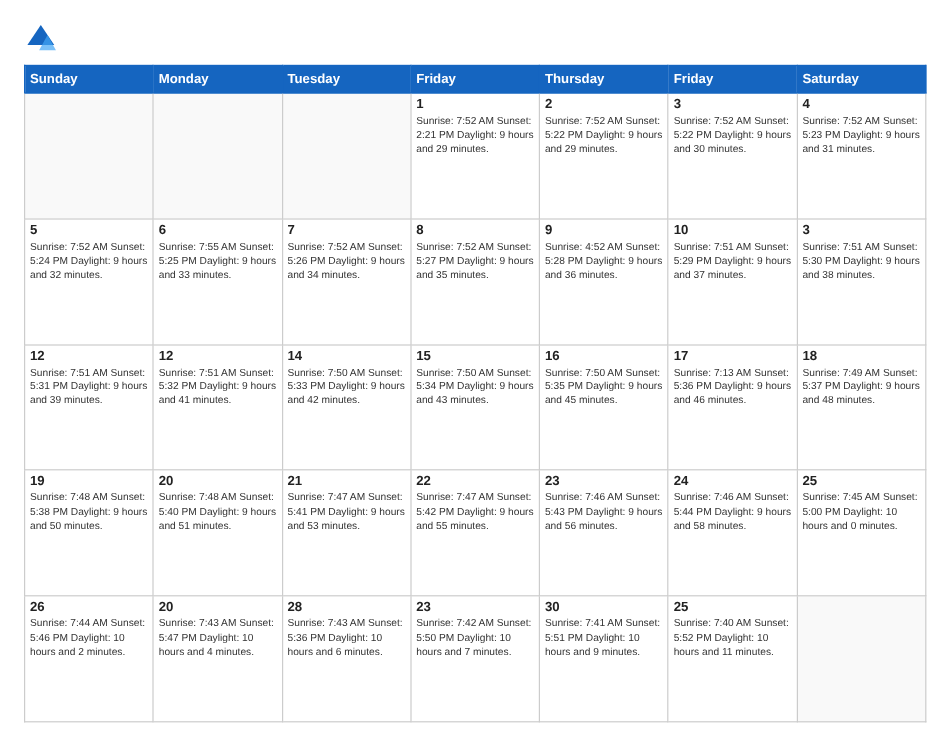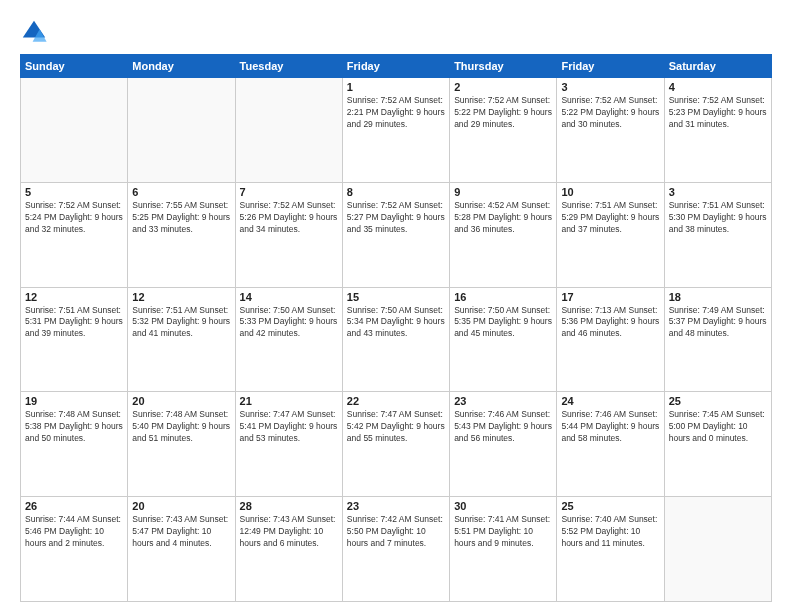--- a/index.html
+++ b/index.html
@@ -336,21 +336,21 @@
           <td>
             <span class="day-num">20</span>
             <div class="day-info">Sunrise: 7:43 AM
 Sunset: 5:47 PM
 Daylight: 10 hours
 and 4 minutes.</div>
           </td>
           <td>
             <span class="day-num">28</span>
             <div class="day-info">Sunrise: 7:43 AM
-Sunset: 12:49 PM
+Sunset: 5:36 PM
 Daylight: 10 hours
 and 6 minutes.</div>
           </td>
           <td>
             <span class="day-num">23</span>
             <div class="day-info">Sunrise: 7:42 AM
 Sunset: 5:50 PM
 Daylight: 10 hours
 and 7 minutes.</div>
           </td>

